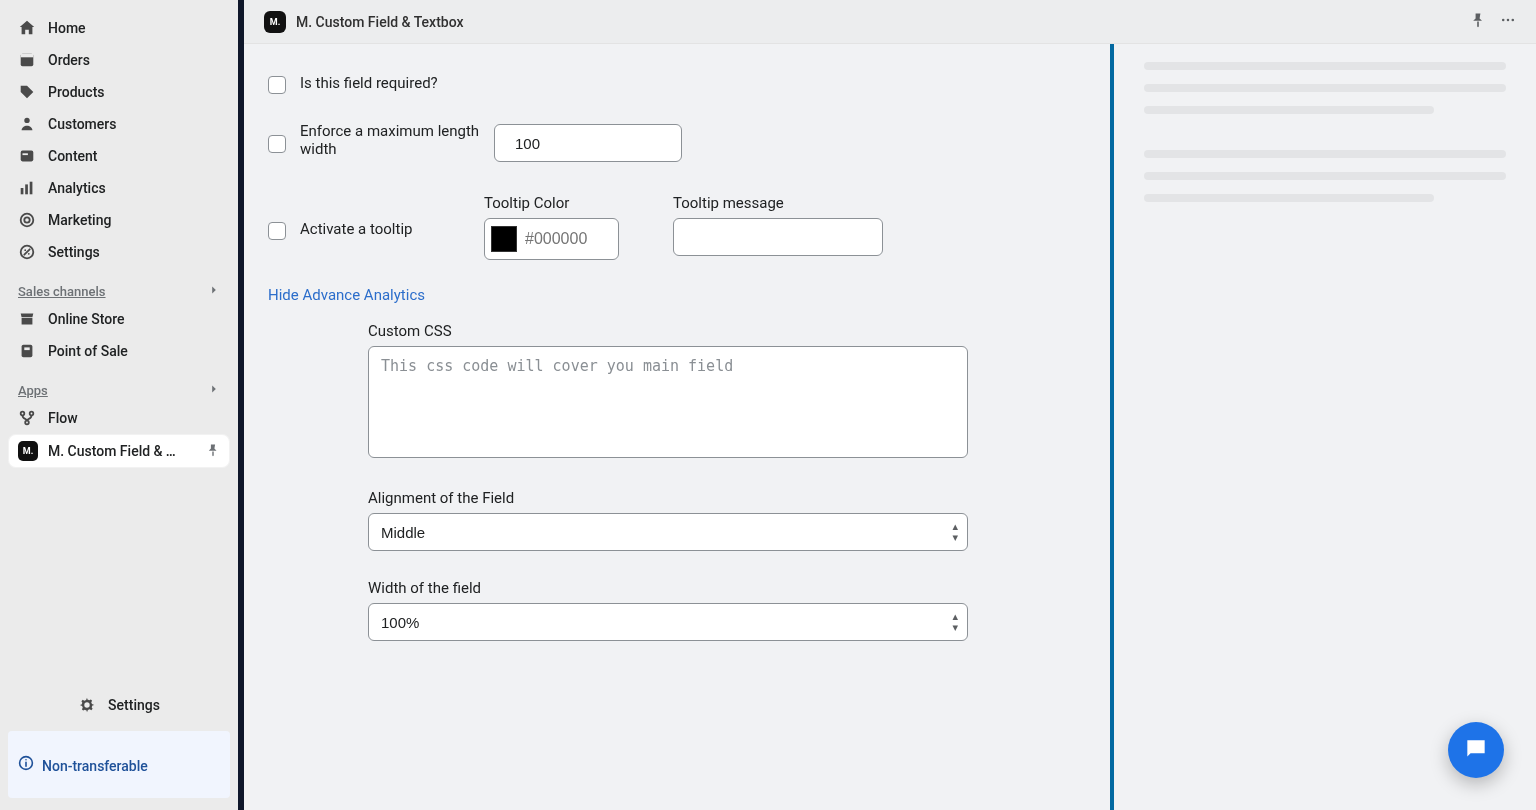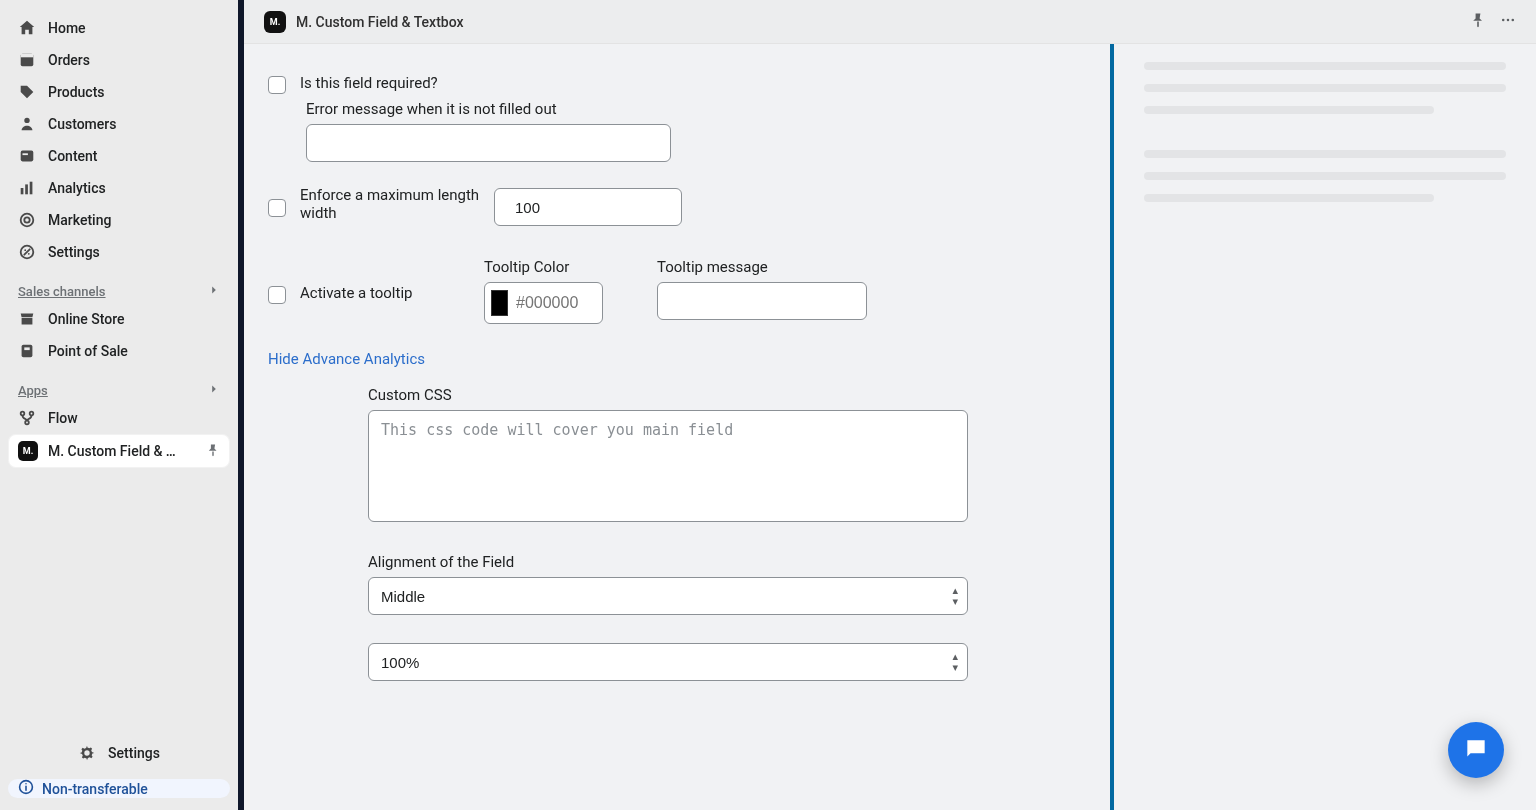--- a/index.html
+++ b/index.html
@@ -49,24 +49,24 @@
     box-shadow: 0 0 0 1px rgba(0,0,0,0.05) inset;
   }
   .app-pill .app-icon {
     width:20px; height:20px; border-radius:5px; background:#111; flex:0 0 20px;
     display:inline-flex; align-items:center; justify-content:center;
     color:#fff; font-size:9px; font-weight:700;
   }
   .app-pill .pin { margin-left:auto; color:#6d7175; }
   .sidebar-spacer { flex:1; }
   .badge-nontransferable {
-    display:flex; align-items:center; gap:8px;
+    display:flex; align-items:flex-end; gap:8px;
     background:#f1f5fe;
     color:#1f5199; font-weight:550;
-    padding:0 10px; border-radius:17px;
+    padding:24px 10px; border-radius:4px;
   }
   
   .main { flex:1; display:flex; flex-direction:column; min-width:0; }
   .titlebar {
     height:44px; display:flex; align-items:center; gap:10px;
     padding: 0 20px; background:#ecedee; border-bottom:1px solid #e3e3e3;
   }
   .titlebar .app-icon {
     width:22px; height:22px; border-radius:6px; background:#111;
     display:inline-flex; align-items:center; justify-content:center;
@@ -99,21 +99,21 @@
   .field-label { font-size:15px; color:#202223; margin-bottom:6px; display:block; }
   .sub-label { font-size:15px; color:#202223; margin: 8px 0 6px 0; display:block; }
   input[type=text].tf, textarea.tf, select.sel, .color-input-wrap {
     border:1px solid #8c9196; border-radius:6px; background:#fff;
     font-size:15px; color:#202223;
   }
   input[type=text].tf { height:38px; padding: 0 12px; }
   textarea.tf { padding:10px 12px; resize:none; }
   textarea.tf::placeholder, input.tf::placeholder { color:#8a8f94; }
   .color-input-wrap {
-    display:flex; align-items:center; gap:8px; padding:11px 6px; width:119px; height:42px;
+    display:flex; align-items:center; gap:8px; padding:11px 6px; width:135px; height:42px;
   }
   .color-swatch { width:26px; height:26px; background:#000; border:1px solid #333; cursor:pointer; }
   .color-input-wrap input {
     border:none; outline:none; font-size:16px; color:#9aa0a6; width:80px; background:transparent;
   }
   .select-wrap { position:relative; width:600px; }
   select.sel {
     width:100%; height:38px; padding:0 34px 0 12px;
     appearance:none; -webkit-appearance:none; -moz-appearance:none;
   }
@@ -312,24 +312,20 @@
       </div>
     </div>
 
     <div class="content">
       <div class="form-col">
 
         <div class="row">
           <input type="checkbox" class="chk" style="">
           <div style="flex:1;">
             <span class="field-label">Is this field required?</span>
-            <div class="indent" style="margin-left:6px;">
-              <span class="sub-label">Error message when it is not filled out</span>
-              <input type="text" class="tf" style="width: 365px;" value="">
-            </div>
           </div>
         </div>
 
         <div class="row" style="align-items:center; margin-top:24px;">
           <input type="checkbox" class="chk" style="">
           <span class="field-label" style="max-width:180px;">Enforce a maximum length width</span>
           <input type="text" class="tf" style="width: 188px; padding-left: 20px;" value="100">
         </div>
 
         <div class="row" style="align-items:flex-start; margin-top:30px;">
@@ -361,20 +357,21 @@
           <div style="height:28px;"></div>
           <span class="field-label">Alignment of the Field</span>
           <div class="select-wrap">
             <select class="sel">
               <option>Middle</option>
             </select>
             <span class="select-caret">▴<br>▾</span>
           </div>
 
           <div style="height:28px;"></div>
+          <span class="field-label">Width of the field</span>
           <div class="select-wrap">
             <select class="sel">
               <option>100%</option>
             </select>
             <span class="select-caret">▴<br>▾</span>
           </div>
         </div>
 
       </div>
 

